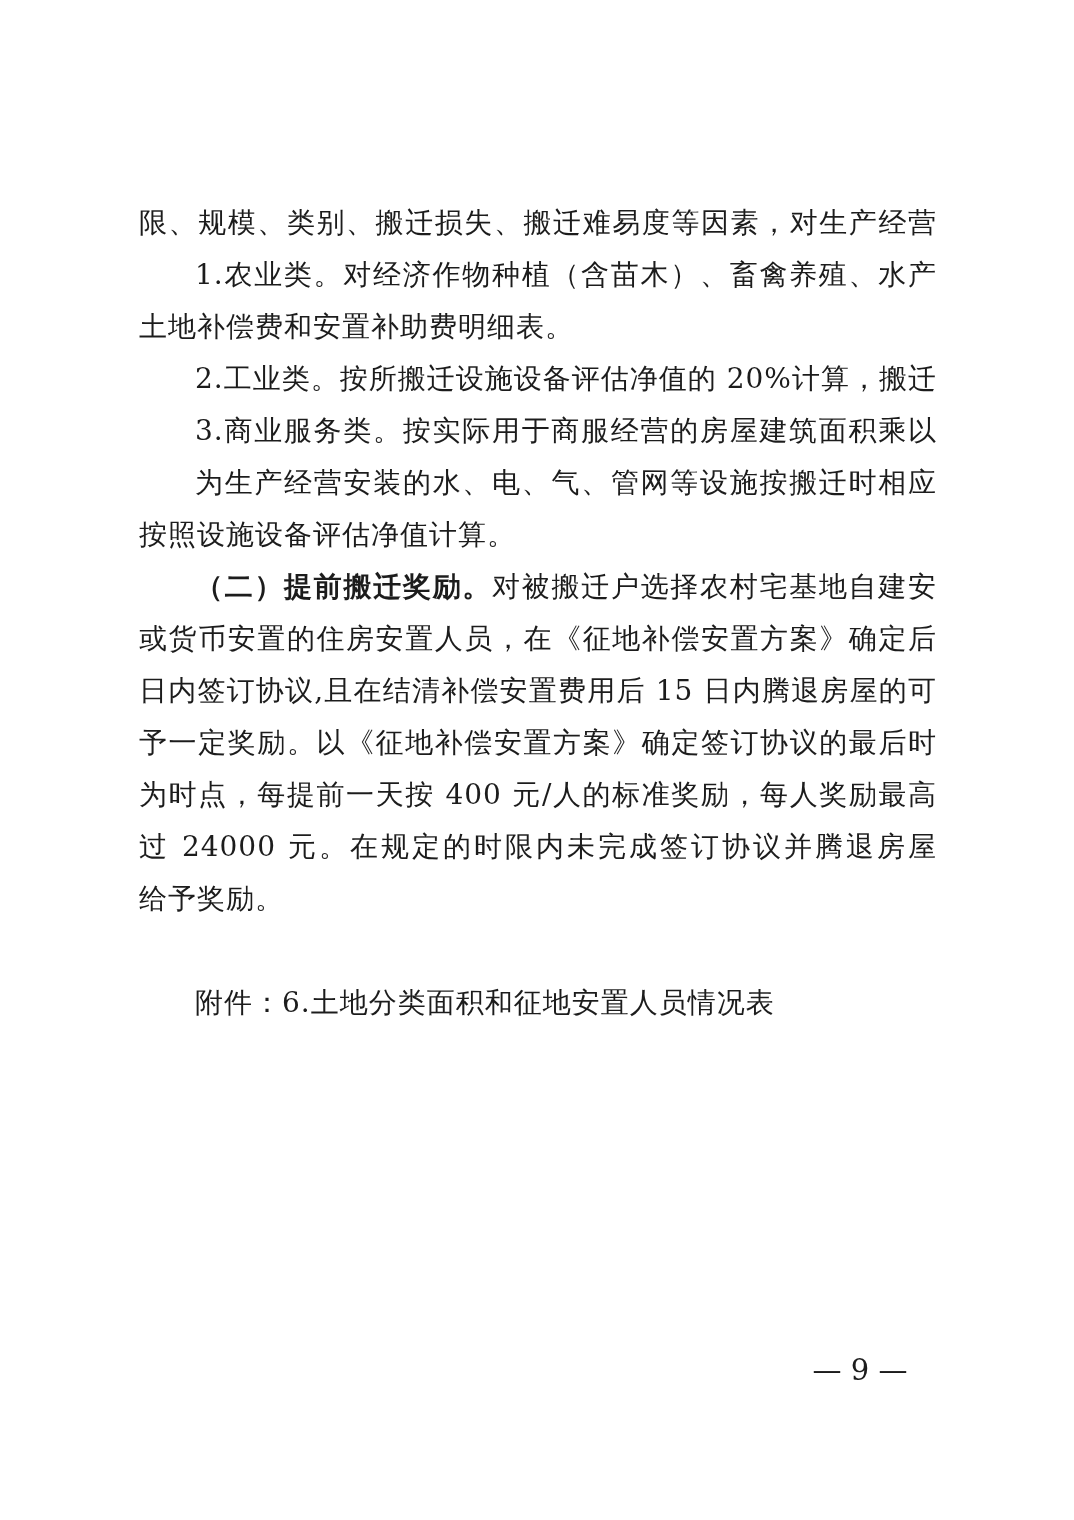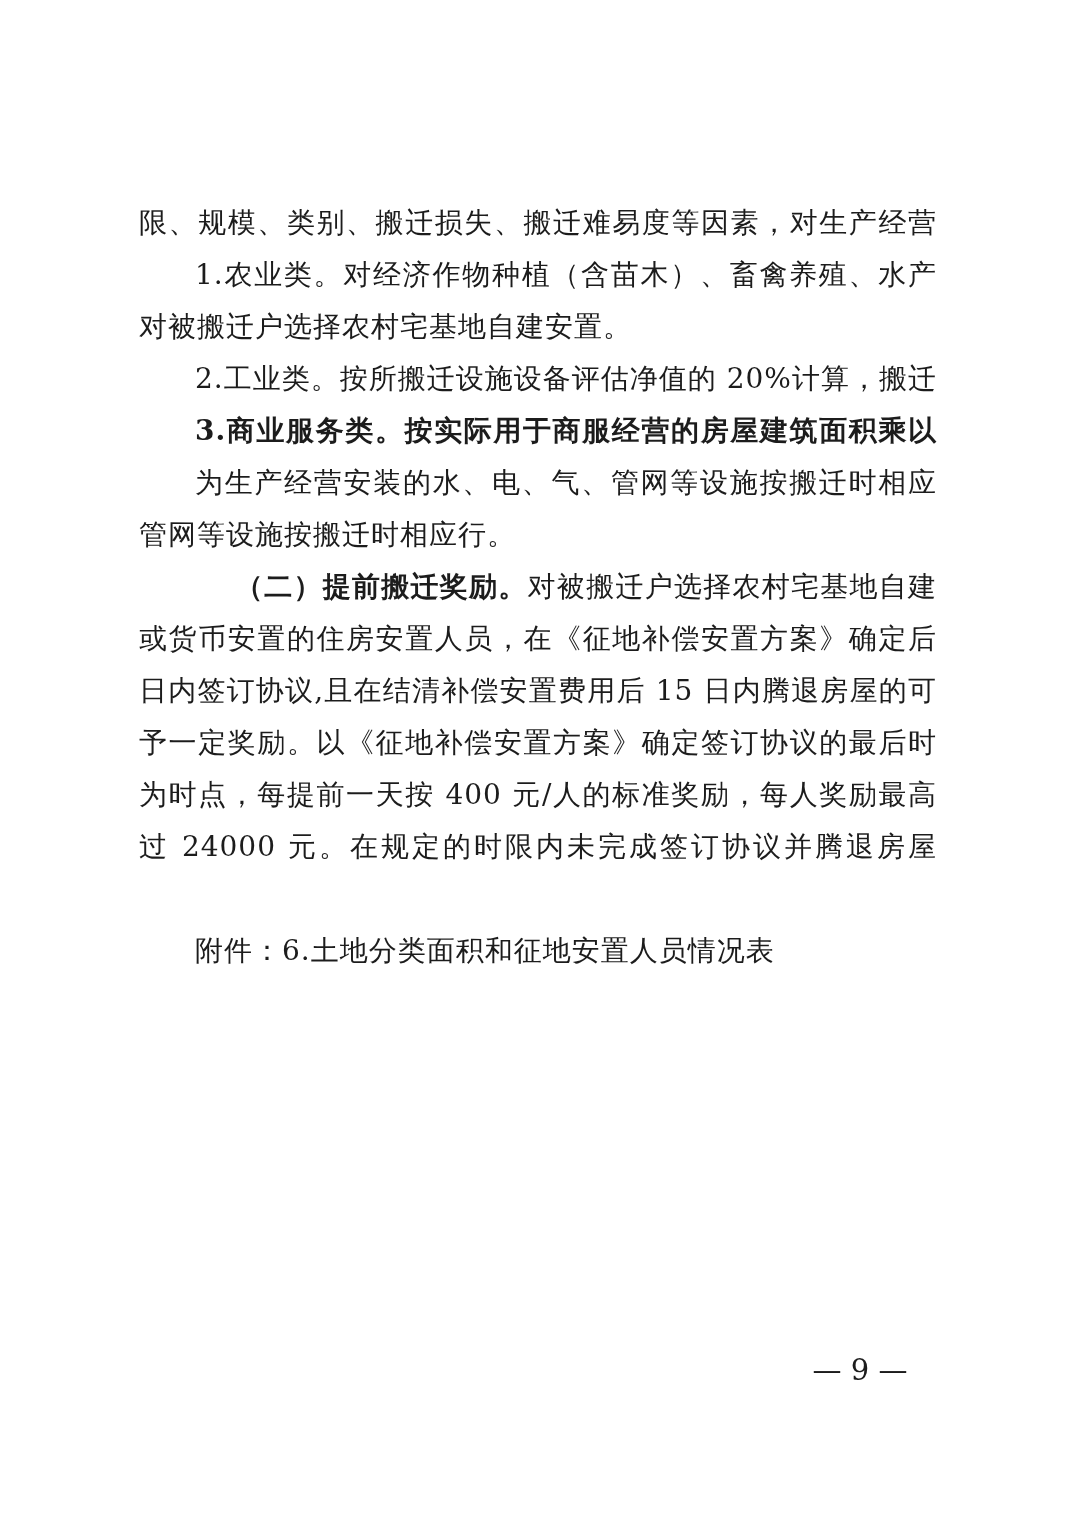--- a/index.html
+++ b/index.html
@@ -32,49 +32,49 @@
     white-space: normal;
   }
   .line.fill {
     text-align-last: justify;
   }
   .line.blank {
     height: 52px;
   }
   .line .b {
     font-weight: bold;
-    margin-left: 40px;
   }
   .footer {
     position: absolute;
     left: 795px;
     top: 1344px;
     width: 130px;
     height: 52px;
     line-height: 52px;
     text-align: center;
     font-size: 29px;
     color: #1c1c1c;
   }
 </style>
 </head>
 <body>
 
 <div class="page">
   <div class="doc-body">
       <div class="line fill"><span>限、规模、类别、搬迁损失、搬迁难易度等因素，对生产经营者</span></div>
       <div class="line fill" style="padding-left: 56px;"><span>1.农业类。对经济作物种植（含苗木）、畜禽养殖、水产养殖，</span></div>
-      <div class="line"><span>对被搬迁户选择农村宅基地自建安置。</span></div>
+      <div class="line"><span>土地补偿费和安置补助费明细表。</span></div>
       <div class="line fill" style="padding-left: 56px;"><span>2.工业类。按所搬迁设施设备评估净值的 20%计算，搬迁后</span></div>
-      <div class="line fill" style="padding-left: 56px; font-weight: bold;"><span>3.商业服务类。按实际用于商服经营的房屋建筑面积乘以</span></div>
+      <div class="line fill" style="padding-left: 56px;"><span>3.商业服务类。按实际用于商服经营的房屋建筑面积乘以</span></div>
       <div class="line fill" style="padding-left: 56px;"><span>为生产经营安装的水、电、气、管网等设施按搬迁时相应行</span></div>
-      <div class="line"><span>管网等设施按搬迁时相应行。</span></div>
+      <div class="line"><span>按照设施设备评估净值计算。</span></div>
       <div class="line fill" style="padding-left: 56px;"><span class="b">（二）提前搬迁奖励。</span><span>对被搬迁户选择农村宅基地自建安置</span></div>
       <div class="line fill"><span>或货币安置的住房安置人员，在《征地补偿安置方案》确定后 90</span></div>
       <div class="line fill"><span>日内签订协议,且在结清补偿安置费用后 15 日内腾退房屋的可给</span></div>
       <div class="line fill"><span>予一定奖励。以《征地补偿安置方案》确定签订协议的最后时限</span></div>
       <div class="line fill"><span>为时点，每提前一天按 400 元/人的标准奖励，每人奖励最高不超</span></div>
       <div class="line fill"><span>过 24000 元。在规定的时限内未完成签订协议并腾退房屋的，不</span></div>
+      <div class="line"><span>给予奖励。</span></div>
       <div class="line blank"></div>
       <div class="line" style="padding-left: 56px;"><span>附件：6.土地分类面积和征地安置人员情况表</span></div>
     </div>
   <div class="footer">— 9 —</div>
 </div>
 
 </body></html>

